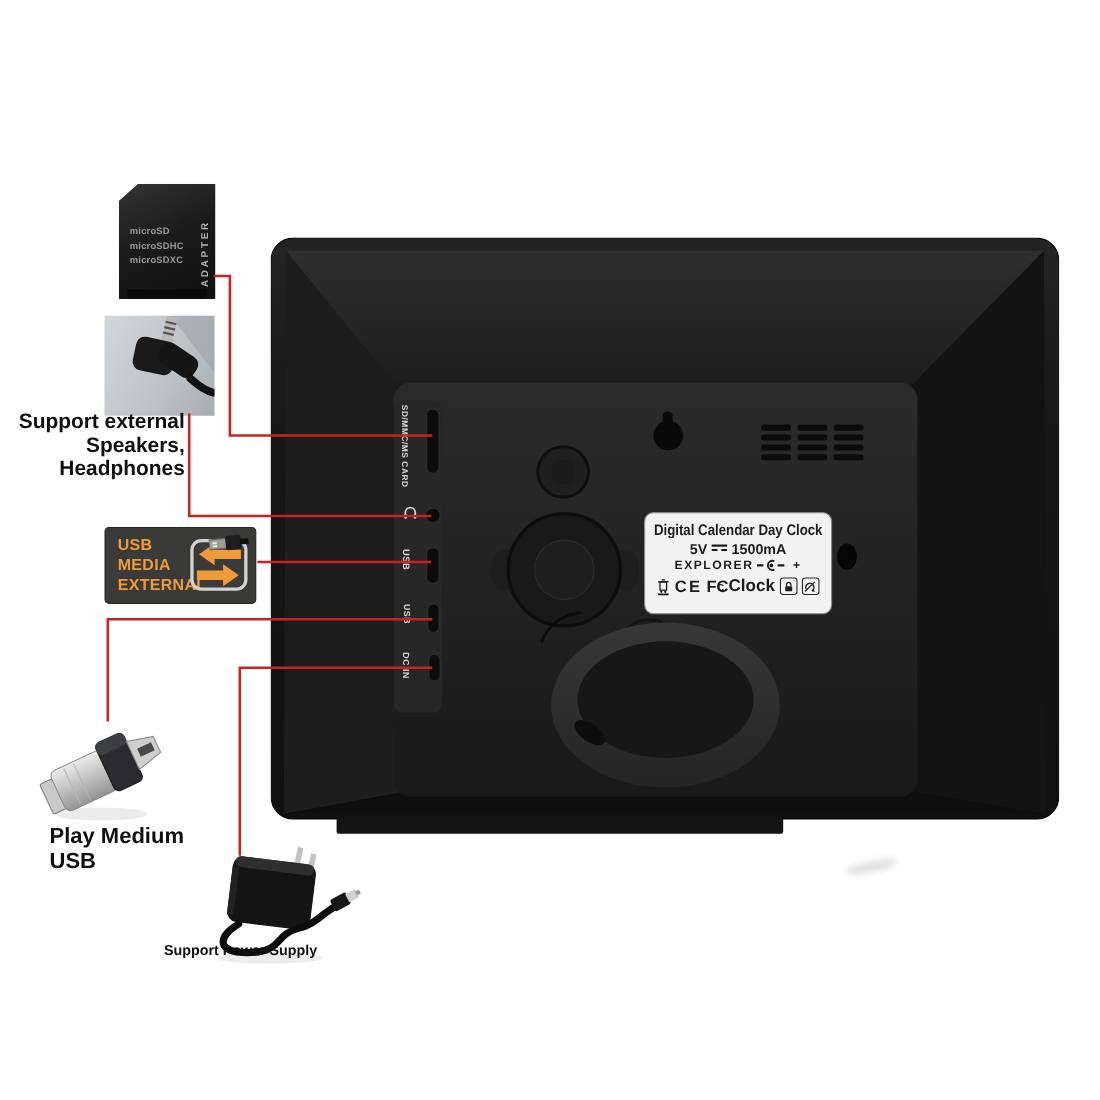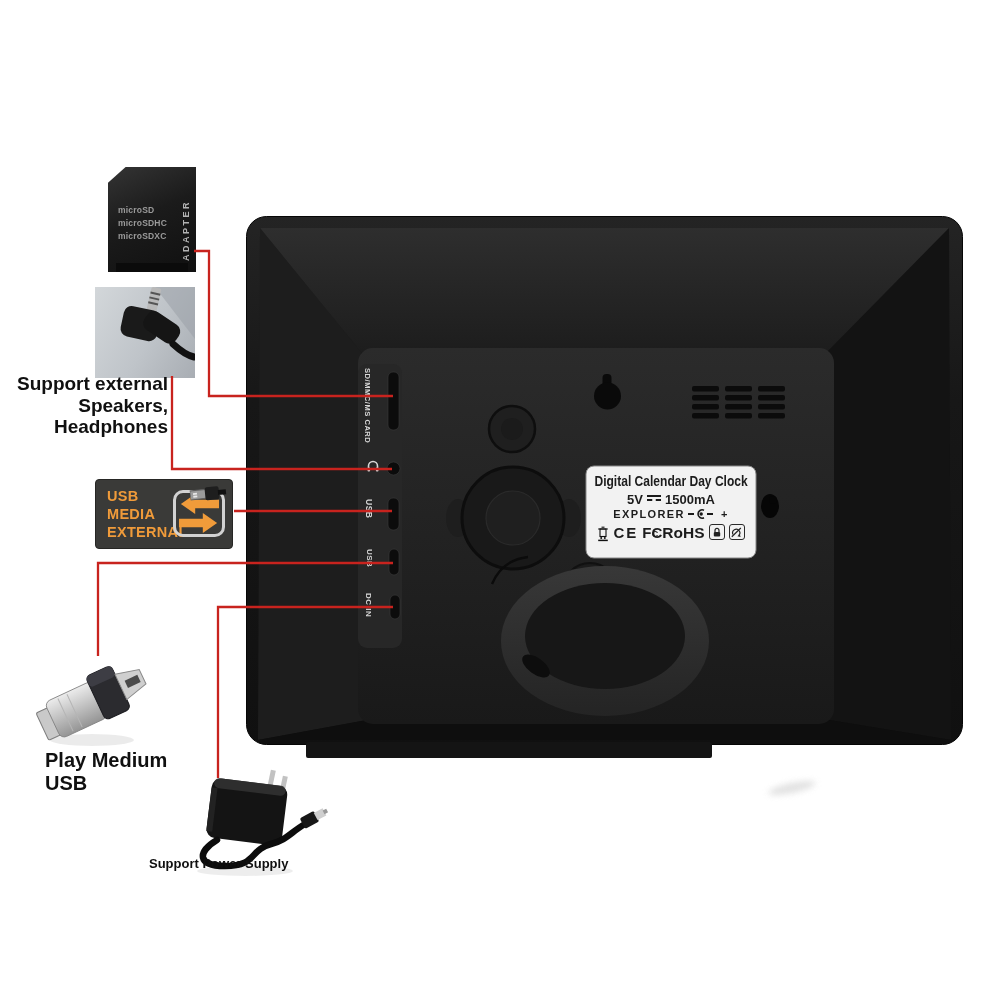--- a/index.html
+++ b/index.html
@@ -43,21 +43,21 @@
   .lab-usb2{left:365px;top:549px;font-size:8px;}
   .lab-dc{left:364px;top:593px;font-size:8px;}
 
   .plate{left:586px;top:466px;width:170px;height:105px;display:flex;flex-direction:column;
     align-items:center;padding-top:7px;box-sizing:border-box;color:#1c1c1c;}
   .plate-title{font-size:14px;font-weight:700;white-space:nowrap;transform:scaleX(.86);}
   .plate-power{margin-top:3px;font-size:13px;font-weight:700;display:flex;align-items:center;text-align:right;}
   .dc-sym{display:inline-block;width:14px;height:8px;margin:0 4px;border-top:2.2px solid #1a1a1a;position:relative;}
   .dc-sym::after{content:"";position:absolute;left:0;right:0;top:2.5px;border-top:2.2px dashed #1a1a1a;}
   .plate-ext{margin-top:1px;font-size:11px;font-weight:700;letter-spacing:1.4px;display:flex;align-items:center;}
-  .certs{margin-top:4px;display:flex;align-items:flex-start;gap:4px;}
+  .certs{margin-top:4px;display:flex;align-items:center;gap:4px;}
   .ce{font-size:15px;font-weight:700;letter-spacing:2px;}
   .fcc{font-size:15px;font-weight:800;}
   .fcc .c2{font-size:9px;font-weight:800;margin-left:-10.5px;vertical-align:1px;}
   .rohs{font-size:15.5px;font-weight:800;}
   .cert-box{width:16px;height:16px;border:1.6px solid #2a2a2a;border-radius:3px;box-sizing:border-box;
     display:flex;align-items:center;justify-content:center;}
 </style>
 </head>
 <body>
 
@@ -182,21 +182,21 @@
       <svg width="12" height="18" viewBox="0 0 12 18">
         <rect x="3" y="5" width="6" height="7.5" fill="none" stroke="#111" stroke-width="1.1"></rect>
         <line x1="1.2" y1="5" x2="10.8" y2="5" stroke="#111" stroke-width="1.1"></line>
         <line x1="4.5" y1="3.2" x2="7.5" y2="3.2" stroke="#111" stroke-width="1.1"></line>
         <circle cx="4.2" cy="14" r="1" fill="#111"></circle>
           <circle cx="7.8" cy="14" r="1" fill="#111"></circle>
         <line x1="1.2" y1="16.4" x2="10.8" y2="16.4" stroke="#111" stroke-width="1.5"></line>
       </svg>
       <span class="ce">CE</span>
       <span class="fcc"><span>F</span><span>C</span><span class="c2">C</span></span>
-      <span class="rohs">RoHS</span>
+      <span class="rohs">Clock</span>
       <span class="cert-box">
         <svg width="10" height="11" viewBox="0 0 10 11">
           <path d="M3,5 V3.4 A2,2 0 0 1 7,3.4 V5" fill="none" stroke="#222" stroke-width="1.2"></path>
           <rect x="1.8" y="5" width="6.4" height="4.6" rx="1" fill="#222"></rect>
         </svg>
       </span>
       <span class="cert-box">
         <svg width="11" height="11" viewBox="0 0 11 11">
           <path d="M2,7.5 A3.6,3.6 0 1 1 7.6,8.6" fill="none" stroke="#222" stroke-width="1.2"></path>
           <polygon points="8.8,7.2 6.4,9.3 9.6,10.1" fill="#222"></polygon>

